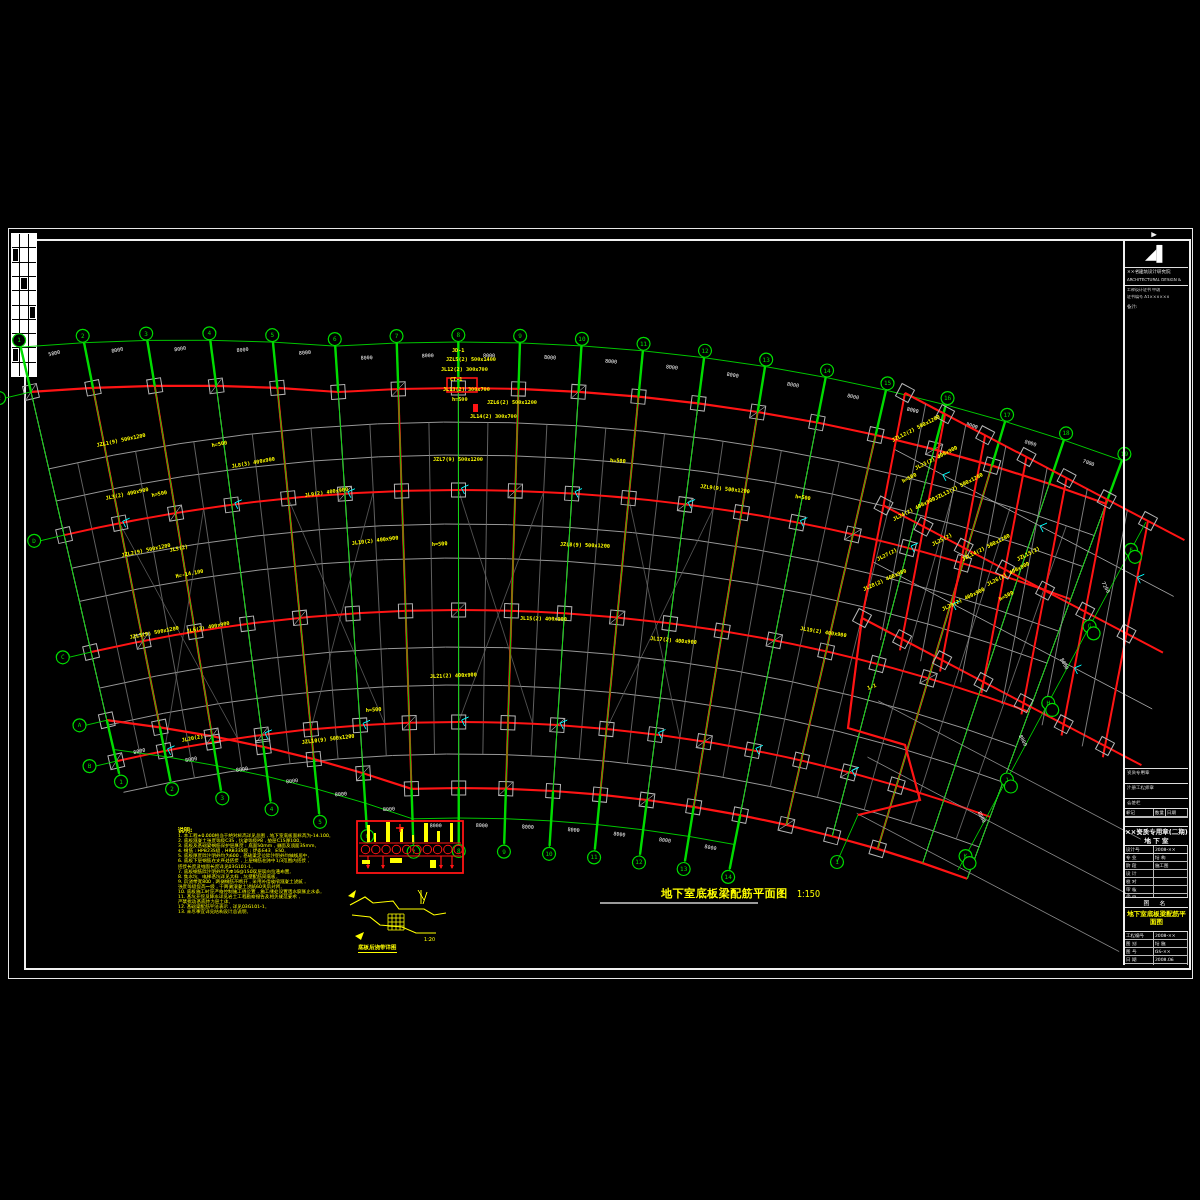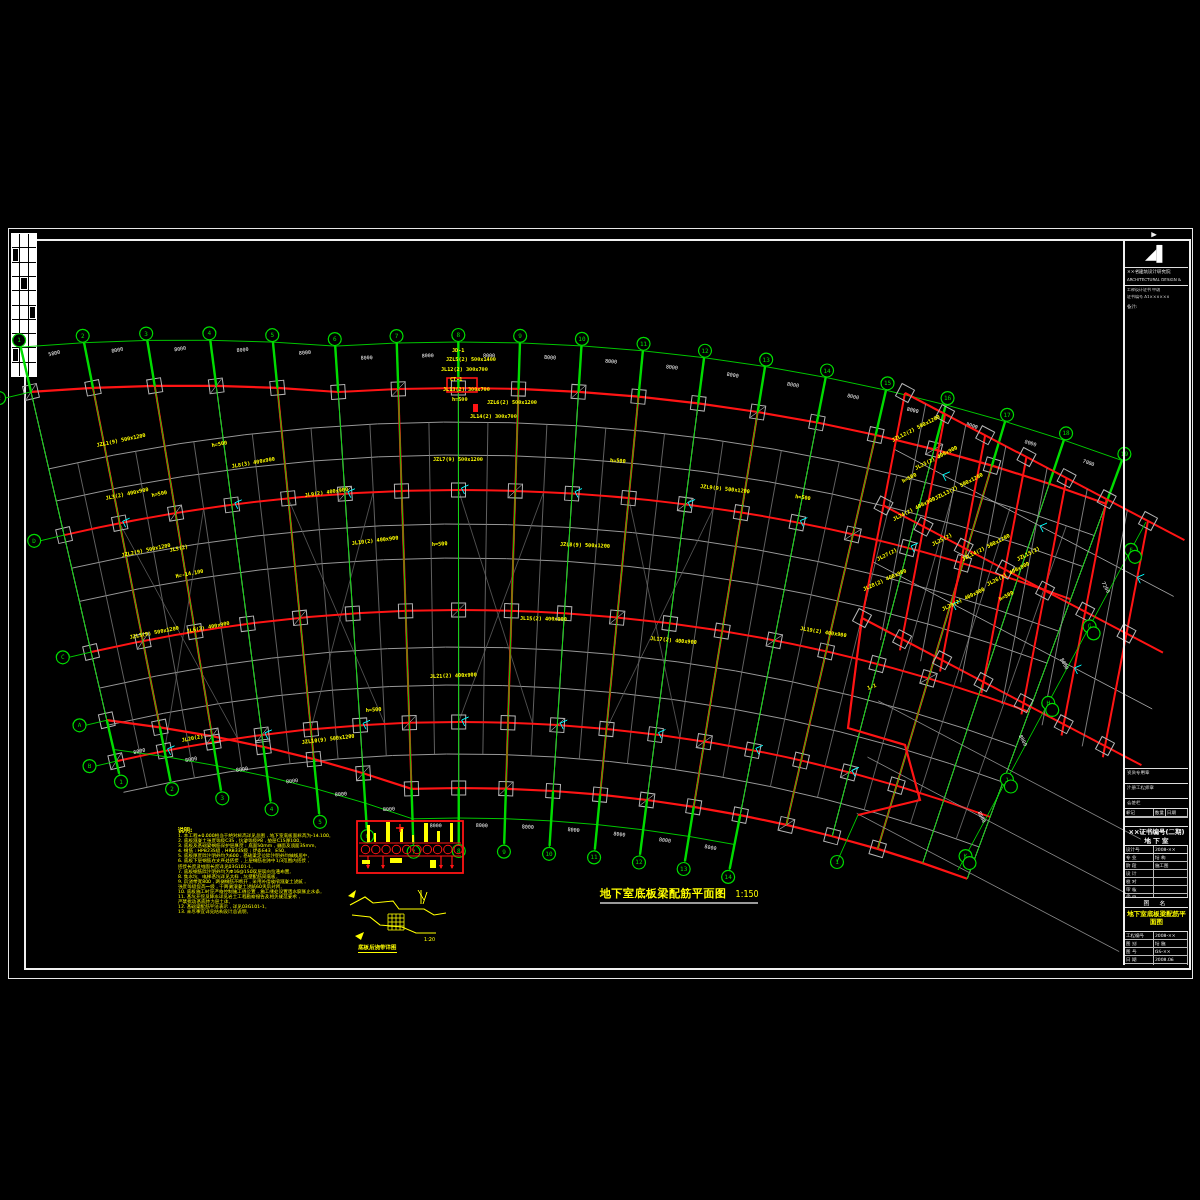--- a/index.html
+++ b/index.html
@@ -26,21 +26,21 @@
   .rowline{display:flex;font-size:4.5px;line-height:7px;}
   .rowline span{display:block;border-right:1px solid #bbb;padding:0 1px;white-space:nowrap;overflow:hidden;}
   .figlabel{text-align:center;font-size:6px;line-height:9px;color:#fff;letter-spacing:4px;}
   .figname{color:#ffff00;font-weight:bold;font-size:6.5px;line-height:8px;text-align:center;padding:2px 1px;}
   .mini-table .rowline{border-bottom:1px solid #bbb;}
   
   .notes{position:absolute;left:178px;top:826px;width:215px;color:#ffff00;}
   .notes .nt{font-size:6px;font-weight:bold;line-height:7px;}
   .notes .nl{font-size:4.6px;line-height:5.1px;white-space:nowrap;}
   
-  .maintitle{position:absolute;left:600px;top:882px;width:220px;}
+  .maintitle{position:absolute;left:600px;top:882px;width:220px;text-align:right;}
   .maintitle .t{color:#ffff00;font-weight:bold;font-size:11px;display:inline-block;letter-spacing:0.5px;}
   .maintitle .s{color:#ffff00;font-size:8px;display:inline-block;margin-left:4px;}
   .maintitle .ul{height:0;border-top:2px solid #9a9a9a;margin-top:1px;width:158px;}
   .sketch-cap{position:absolute;left:358px;top:944px;color:#ffff00;font-size:5.5px;font-weight:bold;
               border-bottom:1px solid #ffff00;padding-bottom:1px;}
   .sketch-cap2{position:absolute;left:424px;top:936px;color:#ffff00;font-size:5px;}
 </style>
 </head>
 <body>
 
@@ -701,21 +701,21 @@
           <span style="width: auto;">数量</span>
           <span style="width: auto; flex: 1 1 0%;">日期</span>
         </div>
         <div class="rowline">
           <span style="width: 26px;"></span>
           <span style="width: auto;"></span>
           <span style="width: auto; flex: 1 1 0%;"></span>
         </div>
       </div>
     <div class="tb" style="top:585px;height:19px">
-      <div class="projname">××证书编号(二期)</div>
+      <div class="projname">××资质专用章(二期)</div>
       <div class="projname">地 下 室</div>
     </div>
     <div class="tb rowline" style="top:604px;height:8px">
       <span style="width:26px">设计号</span>
       <span style="flex:1">2008-××</span>
     </div>
     <div class="tb mini-table" style="top:612px;height:44px" id="stafftable">
         <div class="rowline">
           <span style="width: 26px;">专 业</span>
           <span style="width: auto; flex: 1 1 0%;">结 构</span>

